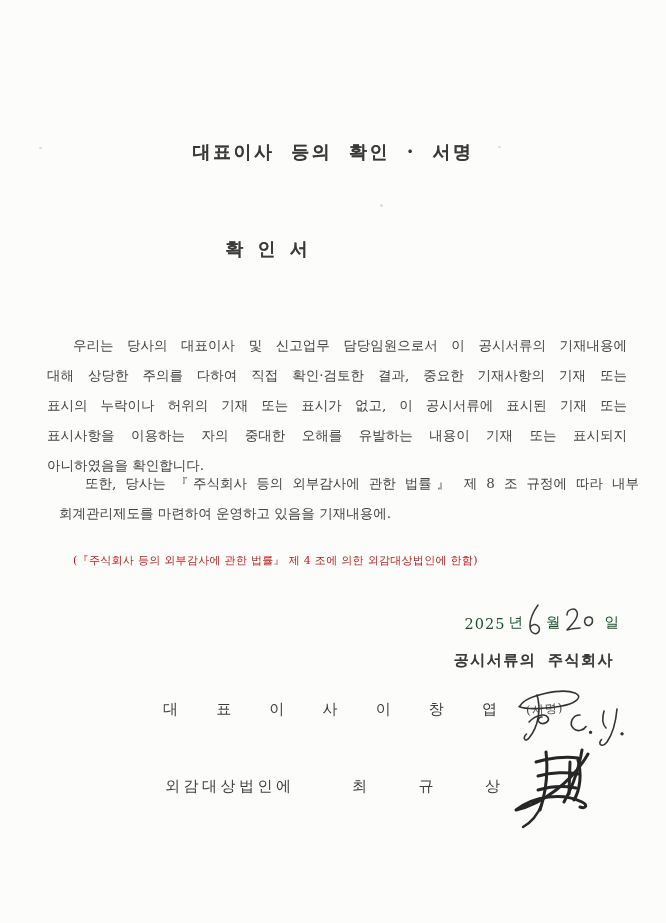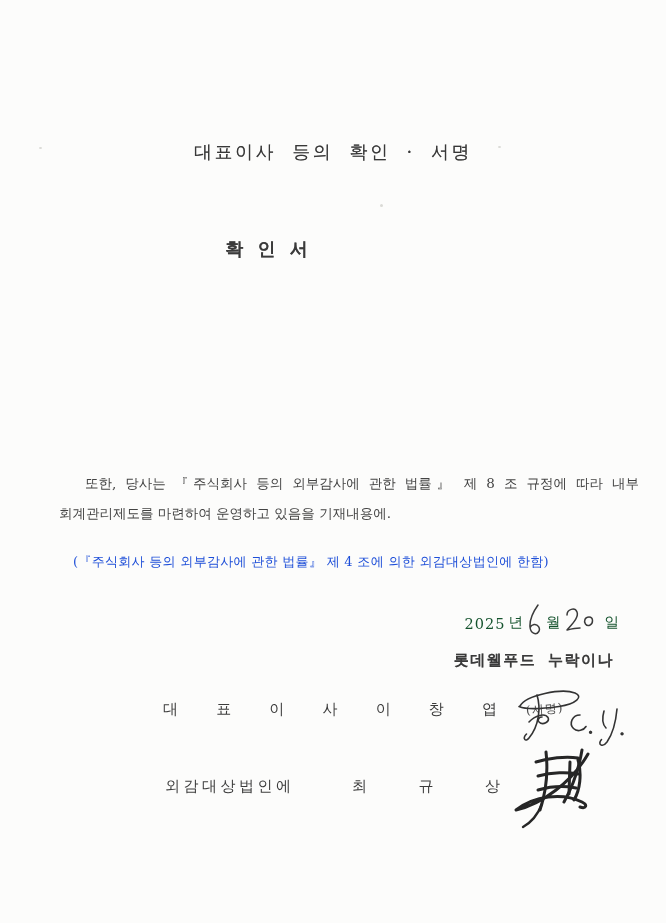--- a/index.html
+++ b/index.html
@@ -9,36 +9,36 @@
     font-family:"DejaVu Serif","Liberation Serif",serif;
     overflow:hidden;
   }
   .page{
     position:relative;width:666px;height:923px;
     background:#fcfcfb;color:#3e3e3e;
   }
   .abs{position:absolute;}
   .doc-title{
     top:140px;left:0;width:666px;text-align:center;
-    font-size:18px;font-weight:400;letter-spacing:2.5px;word-spacing:8px;
+    font-size:18px;font-weight:700;letter-spacing:2.5px;word-spacing:8px;
     color:#383838;text-shadow:0 0 .4px rgba(56,56,56,.55);
   }
   .doc-subtitle{
     top:237px;left:0;width:537px;text-align:center;
     font-size:18px;font-weight:700;letter-spacing:4px;
     color:#3a3a3a;text-shadow:0 0 .4px rgba(58,58,58,.55);
   }
   .body-block{left:47px;width:580px;font-size:13.5px;color:#434343;}
   .p1{top:330px;}
   .p2{top:468px;margin-left:12px;}
   .p-line{height:30px;line-height:30px;text-align:justify;text-align-last:justify;white-space:nowrap;}
   .p-line.first{text-indent:26px;}
   .p-line.last{text-align:left;text-align-last:left;}
   .note-line{
-    top:553px;left:73px;font-size:13px;color:#1d4ed8;white-space:nowrap;letter-spacing:.3px;
+    top:553px;left:73px;font-size:11px;color:#b91c1c;white-space:nowrap;letter-spacing:.3px;
   }
   .date-row{
     top:598px;right:46px;display:flex;align-items:flex-end;
     font-size:14.5px;color:#14532d;letter-spacing:1px;
   }
   .date-row .unit{margin-left:3px;}
   .date-row .hw{margin:0 2px;transform:translateY(5px);}
   .company-line{
     top:651px;right:52px;font-size:15px;font-weight:600;
     letter-spacing:1.5px;word-spacing:5px;color:#3a3a3a;
@@ -68,20 +68,27 @@
   .speck{position:absolute;background:#dadad6;border-radius:50%;}
 </style>
 </head>
 <body>
 
 <div class="page">
 
   <div class="abs doc-title">대표이사 등의 확인 · 서명</div>
   <div class="abs doc-subtitle">확 인 서</div>
 
+  <div class="abs body-block p1">
+    <div class="p-line first">우리는 당사의 대표이사 및 신고업무 담당임원으로서 이 공시서류의 기재내용에</div>
+    <div class="p-line">대해 상당한 주의를 다하여 직접 확인·검토한 결과, 중요한 기재사항의 기재 또는</div>
+    <div class="p-line">표시의 누락이나 허위의 기재 또는 표시가 없고, 이 공시서류에 표시된 기재 또는</div>
+    <div class="p-line">표시사항을 이용하는 자의 중대한 오해를 유발하는 내용이 기재 또는 표시되지</div>
+    <div class="p-line last">아니하였음을 확인합니다.</div>
+  </div>
 
   <div class="abs body-block p2">
     <div class="p-line first">또한, 당사는 『주식회사 등의 외부감사에 관한 법률』 제 8 조 규정에 따라 내부</div>
     <div class="p-line last">회계관리제도를 마련하여 운영하고 있음을 기재내용에.</div>
   </div>
 
   <div class="abs note-line">(『주식회사 등의 외부감사에 관한 법률』 제 4 조에 의한 외감대상법인에 한함)</div>
 
   <div class="abs date-row">
     <span>2025</span>
@@ -90,21 +97,21 @@
       <path class="hw-path" d="M12,2 C7,9 3.5,17 4,24 C4.5,30 10,33 12.8,28.5 C14.6,25.5 12,20.8 8,21.5 C5.8,21.9 4.6,23.2 4.2,24.4"></path>
     </svg>
     <span class="unit">월</span>
     <svg class="hw" width="36" height="32" viewBox="0 0 36 32" aria-label="20">
       <path class="hw-path" d="M3,10 C3,4 11,2 13,7 C15,12 9,18 3,25 C7,24 12,23 16,23"></path>
       <path class="hw-path" d="M25,12 C21,12 19.5,16 21.5,19 C23.5,21.8 28.5,20.5 28.5,15.8 C28.5,12.8 27,12 25,12"></path>
     </svg>
     <span class="unit">일</span>
   </div>
 
-  <div class="abs company-line">롯데웰푸드 누락이나</div>
+  <div class="abs company-line">공시서류의 주식회사</div>
 
   <div class="abs sign-row row1-chars">
     <span>대</span>
     <span>표</span>
     <span>이</span>
     <span>사</span>
     <span>이</span>
     <span>창</span>
     <span>엽</span>
   </div>

